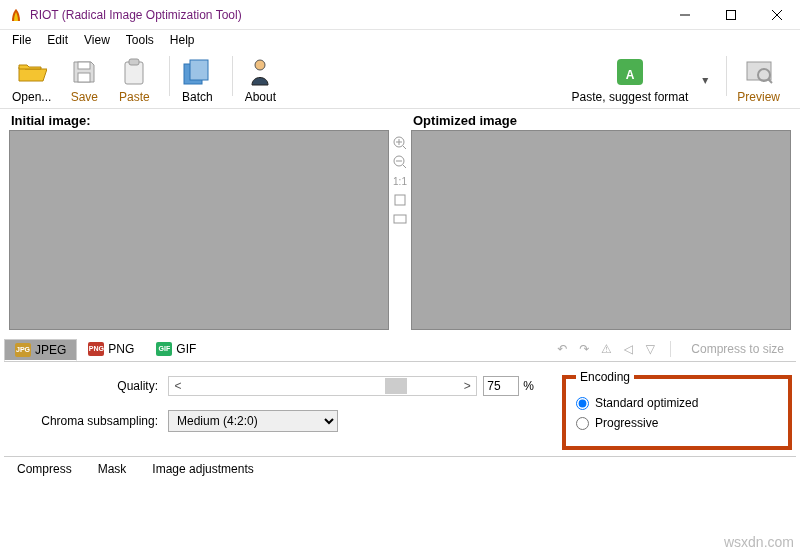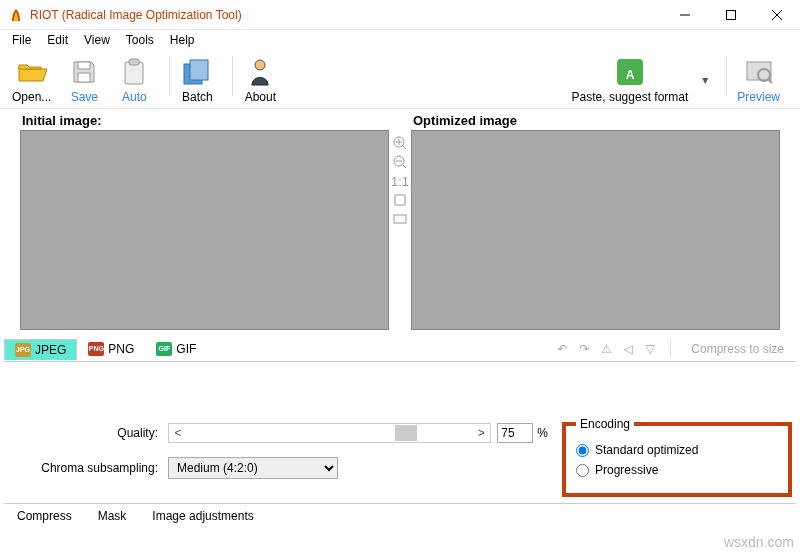--- a/index.html
+++ b/index.html
@@ -1,60 +1,60 @@
 <!DOCTYPE html>
 <html><head>
 <meta charset="utf-8">
 <style>
 * { box-sizing: border-box; margin: 0; padding: 0; font-family: "Segoe UI", Tahoma, sans-serif; font-size: 12px; }
 body { background: #fff; width: 800px; height: 552px; overflow: hidden; position: relative; }
 
 
 .titlebar { height: 30px; background: #fff; display: flex; align-items: center; padding: 0 0 0 8px; border-bottom: 1px solid #e5e5e5; }
 .titlebar .app-icon { width: 16px; height: 16px; margin-right: 6px; }
-.titlebar .title { color: #c2410c; flex: 1; }
+.titlebar .title { color: #701a75; flex: 1; }
 .titlebar .winbtn { width: 46px; height: 30px; display: flex; align-items: center; justify-content: center; color: #000; }
 
 
 .menubar { height: 20px; display: flex; align-items: center; padding: 0 4px; }
 .menubar .menuitem { padding: 2px 8px; cursor: default; }
 
 
 .toolbar { display: flex; align-items: flex-start; padding: 4px 8px 2px 8px; border-bottom: 1px solid #e0e0e0; }
 .toolbar .tbtn { display: flex; flex-direction: column; align-items: center; margin-right: 8px; padding: 2px 4px; cursor: default; min-width: 42px; }
 .toolbar .tbtn .ticon { width: 32px; height: 32px; display: flex; align-items: center; justify-content: center; }
 .toolbar .tbtn .tlabel { margin-top: 2px; color: #000; }
-.toolbar .tbtn.disabled .tlabel { color: #3b82f6; }
+.toolbar .tbtn.disabled .tlabel { color: #a16207; }
 .toolbar .tsep { width: 1px; height: 40px; background: #ddd; margin: 2px 6px; }
 .toolbar .spacer { flex: 1; }
 .toolbar .wide { min-width: 120px; }
 .dropdown-arrow { width: 10px; align-self: center; margin-left: 2px; margin-right: 8px; color: #555; }
 
 
-.panes { display: flex; padding: 0 20px; gap: 22px; position: relative; justify-content: space-between; }
+.panes { display: flex; padding: 0 9px; gap: 22px; position: relative; justify-content: space-between; }
 .pane { flex: 1; display: flex; flex-direction: column; }
 .pane-title { font-weight: bold; padding: 4px 2px 2px 2px; font-size: 13px; }
 .imgarea { background: #a8a8a8; border: 1px solid #888; height: 200px; }
 .zoomstrip { position: absolute; left: 50%; top: 26px; transform: translateX(-50%); width: 18px; display: flex; flex-direction: column; align-items: center; gap: 3px; }
 .zoomstrip .zbtn { width: 16px; height: 16px; display: flex; align-items: center; justify-content: center; color: #888; }
 
 
 .fmtbar { display: flex; align-items: center; border-bottom: 1px solid #ccc; margin: 6px 4px 0 4px; height: 26px; }
 .fmttab { display: flex; align-items: center; gap: 4px; padding: 3px 10px; border: 1px solid transparent; cursor: default; }
-.fmttab.active { border: 1px solid #ccc; border-bottom: 1px solid #fff; background: #5eead4; position: relative; top: 1px; }
+.fmttab.active { border: 1px solid #ccc; border-bottom: 1px solid #fff; background: #a3a3a3; position: relative; top: 1px; }
 .fmttab .fmticon { width: 16px; height: 14px; border-radius: 2px; display: flex; align-items: center; justify-content: center; font-size: 7px; font-weight: bold; color: #fff; }
 .jpeg-i { background: #c99a2e; }
 .png-i  { background: #c0392b; }
 .gif-i  { background: #27ae60; }
 .fmtbar .spacer { flex: 1; }
 .fmtbar .rbtn { width: 20px; height: 20px; display: flex; align-items: center; justify-content: center; color: #aaa; margin-right: 2px; }
 .fmtbar .compress { color: #aaa; padding: 0 12px; }
 
 
-.options { display: flex; padding: 8px 8px 4px 8px; gap: 14px; margin-top: 47px; }
+.options { display: flex; padding: 8px 8px 4px 8px; gap: 28px; }
 .options .left { flex: 1; }
 .opt-row { display: flex; align-items: center; margin: 6px 0 14px 0; }
 .opt-row label { width: 160px; text-align: right; padding-right: 10px; }
 .slider-wrap { flex: 1; display: flex; align-items: center; border: 1px solid #ccc; height: 20px; position: relative; background: #fff; }
 .slider-wrap .arrow { width: 18px; text-align: center; color: #555; cursor: default; }
 .slider-wrap .track { flex: 1; position: relative; height: 100%; }
 .slider-wrap .thumb { position: absolute; top: 1px; height: 16px; width: 22px; background: #ccc; left: 73%; }
 .qval { width: 36px; border: 1px solid #aaa; padding: 2px 3px; margin-left: 6px; text-align: left; }
 .pct { margin-left: 4px; }
 select.chroma { width: 170px; border: 1px solid #aaa; background: #efefef; padding: 2px 4px; height: 22px; }
@@ -129,21 +129,21 @@
       </span>
     <span class="tlabel">Save</span>
   </div>
   <div class="tbtn disabled">
     <span class="ticon">
         <svg width="24" height="28">
           <rect x="3" y="4" width="18" height="22" rx="2" fill="#eee" stroke="#999"></rect>
           <rect x="7" y="1" width="10" height="6" rx="2" fill="#ccc" stroke="#999"></rect>
         </svg>
       </span>
-    <span class="tlabel">Auto</span>
+    <span class="tlabel">Paste</span>
   </div>
   <div class="tsep"></div>
   <div class="tbtn">
     <span class="ticon">
         <svg width="30" height="28">
           <rect x="2" y="6" width="18" height="20" fill="#5b9bd5" stroke="#2e75b6"></rect>
           <rect x="8" y="2" width="18" height="20" fill="#9cc3e6" stroke="#2e75b6"></rect>
         </svg>
       </span>
     <span class="tlabel">Batch</span>
@@ -200,21 +200,21 @@
           <line x1="3" y1="6" x2="9" y2="6" stroke="#999"></line>
         </svg>
       </div>
     <div class="zbtn">
         <svg width="14" height="14">
           <circle cx="6" cy="6" r="5" fill="none" stroke="#999"></circle>
           <line x1="10" y1="10" x2="13" y2="13" stroke="#999"></line>
           <line x1="3" y1="6" x2="9" y2="6" stroke="#999"></line>
         </svg>
       </div>
-    <div class="zbtn" style="font-size:13px;color:#999;">1:1</div>
+    <div class="zbtn" style="font-size:10px;color:#999;">1:1</div>
     <div class="zbtn">
         <svg width="14" height="14">
           <rect x="2" y="2" width="10" height="10" fill="none" stroke="#999"></rect>
         </svg>
       </div>
     <div class="zbtn">
         <svg width="14" height="14">
           <rect x="1" y="3" width="12" height="8" fill="none" stroke="#999"></rect>
         </svg>
       </div>

